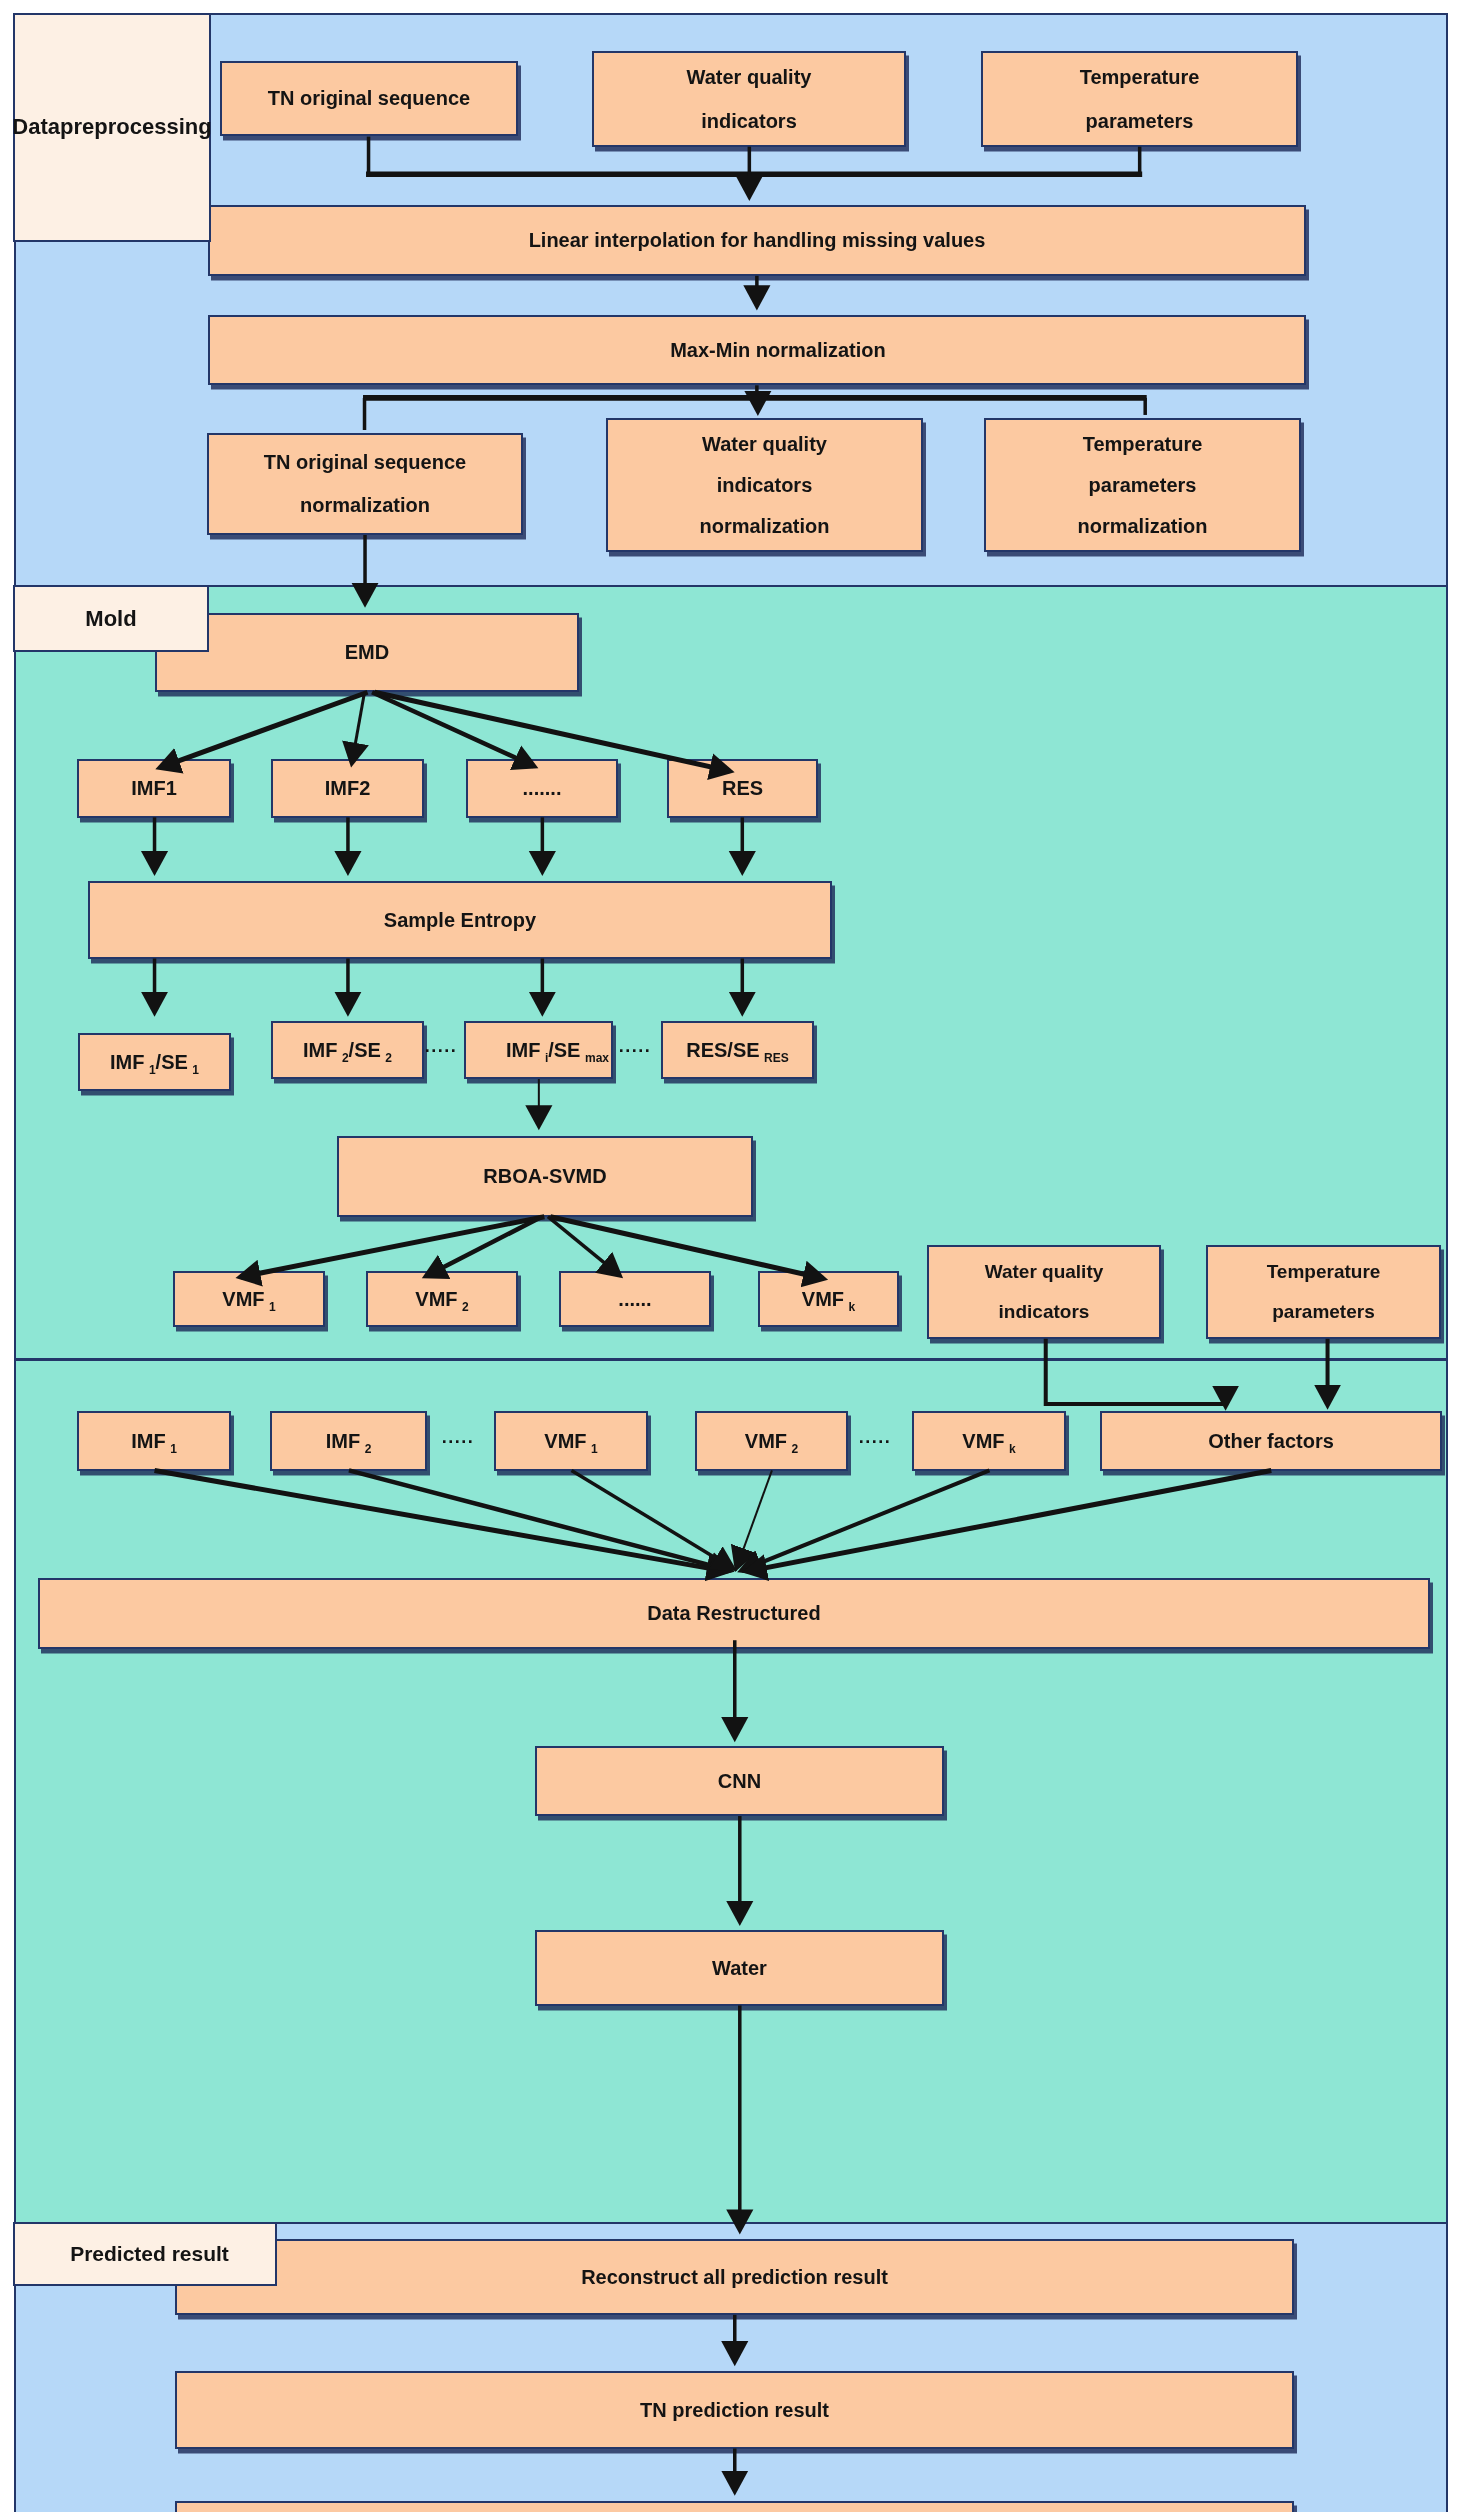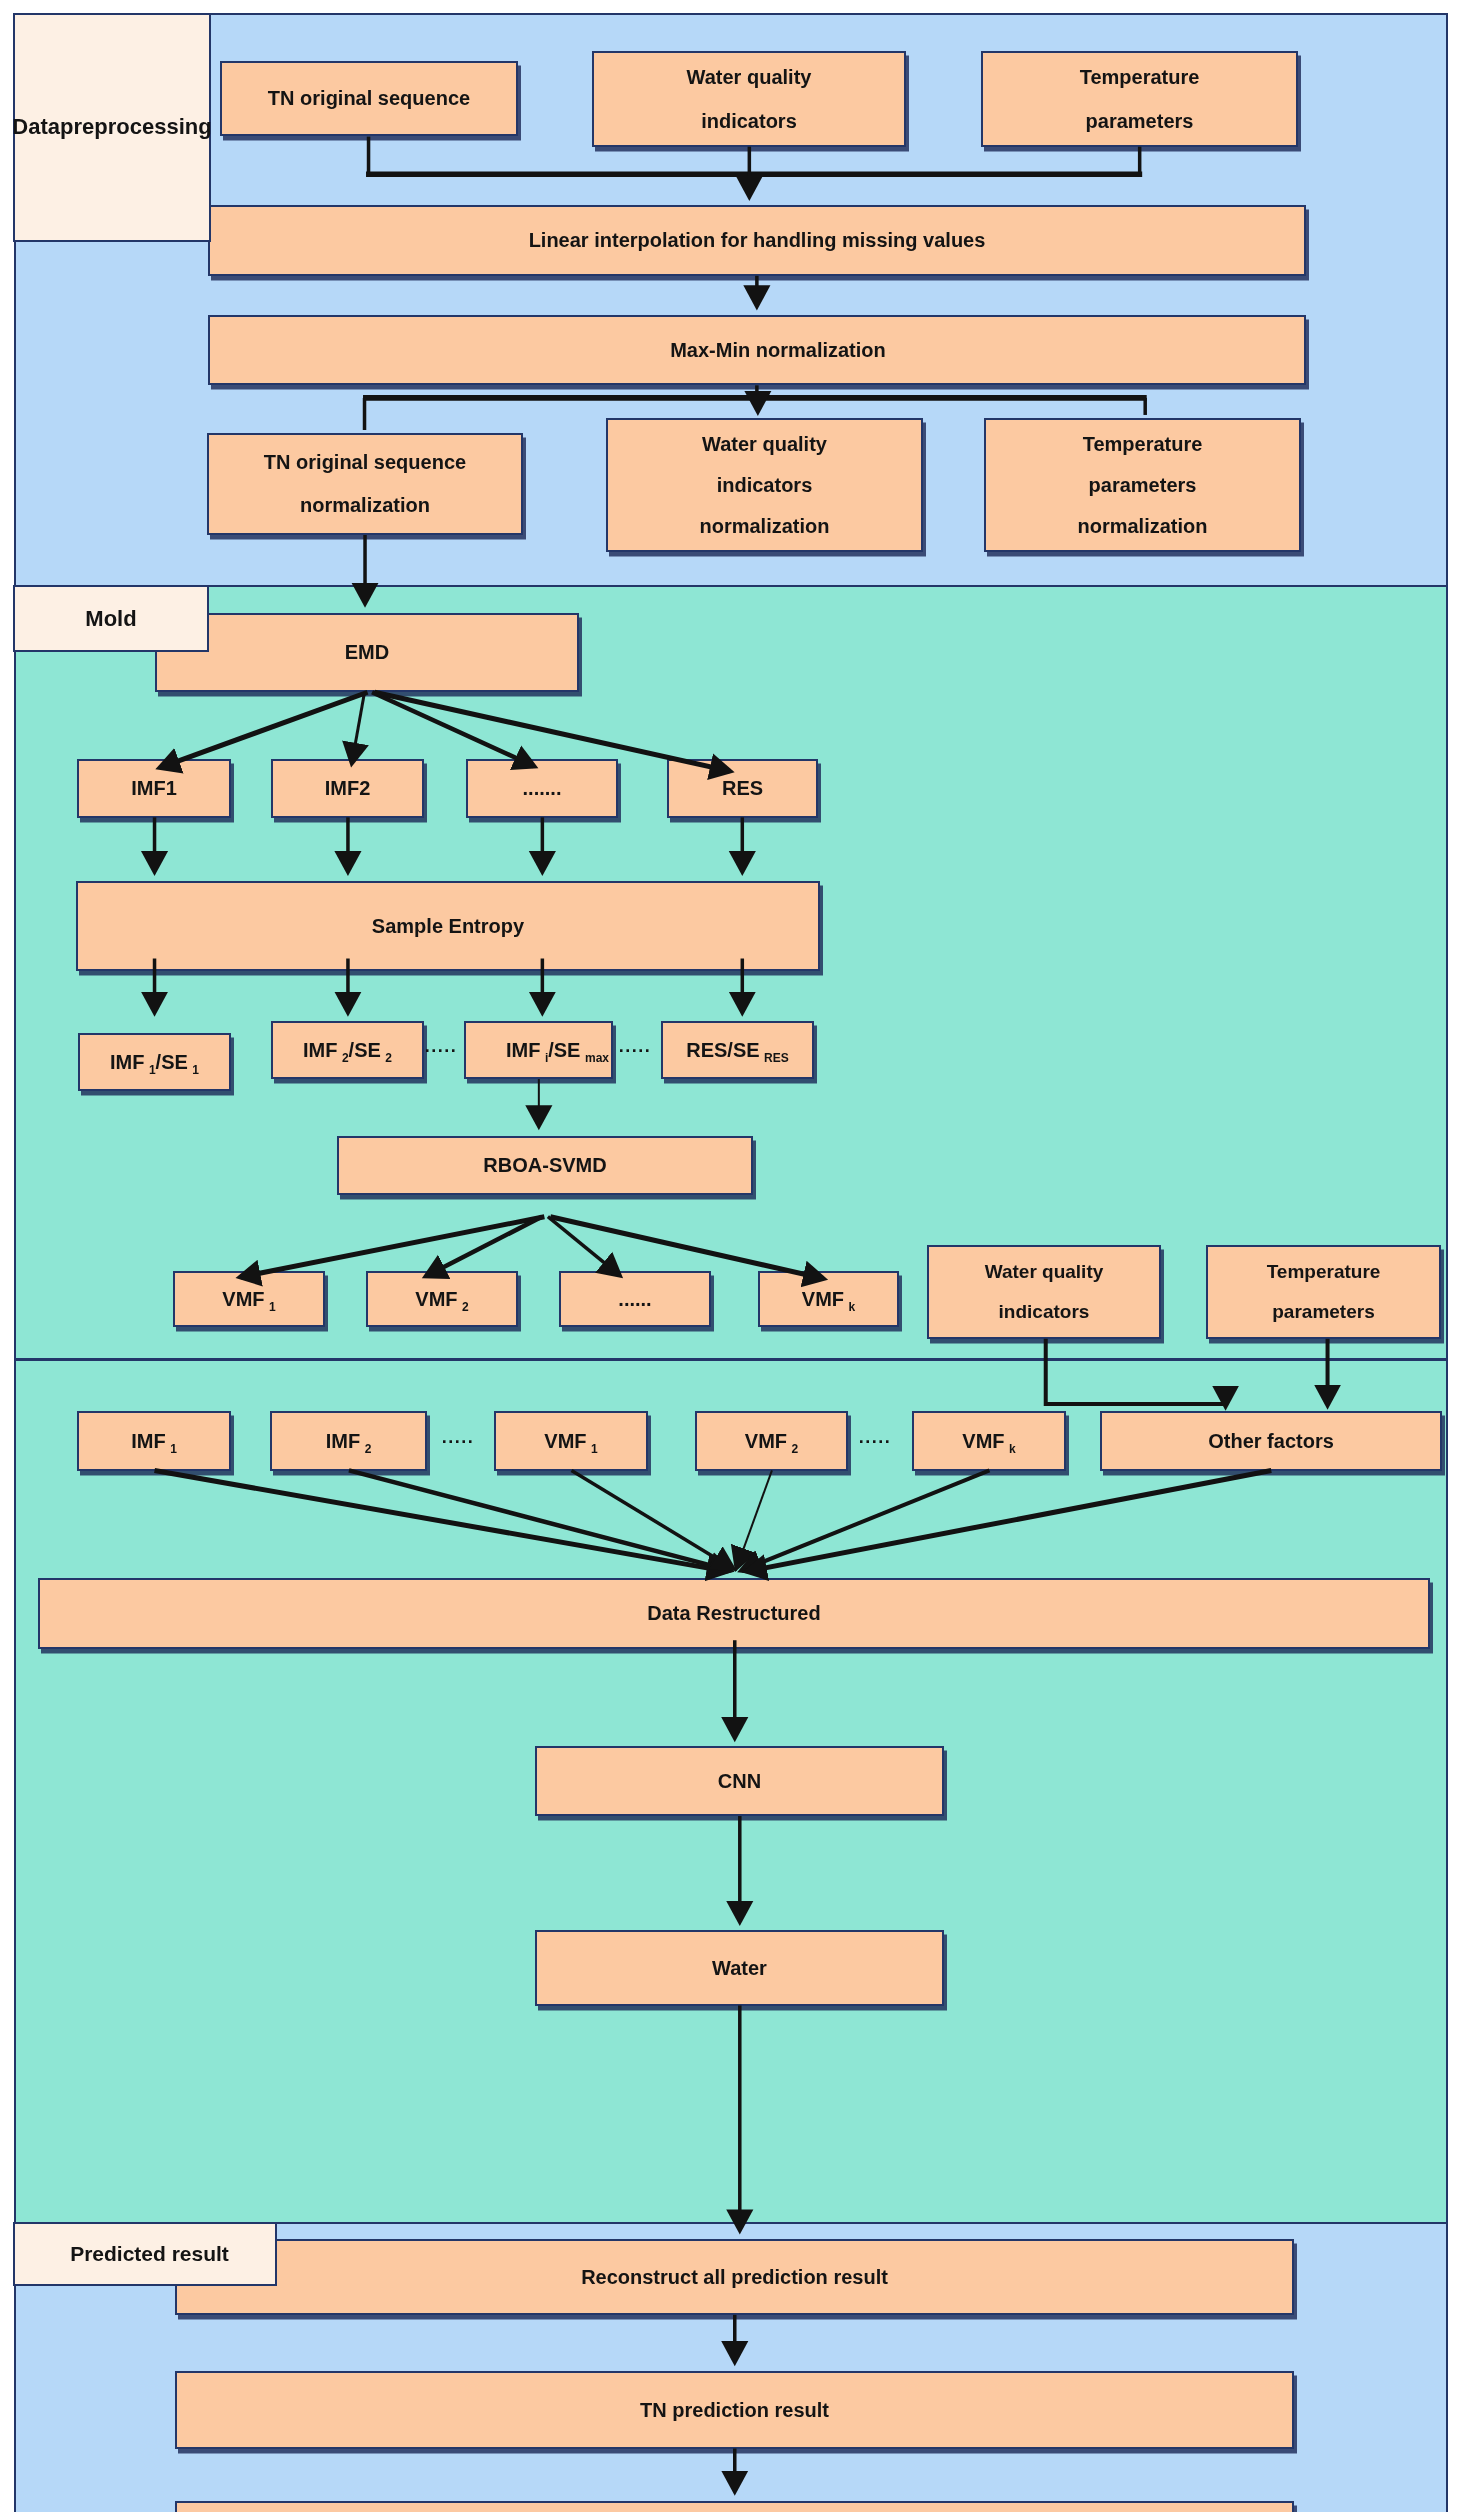--- a/index.html
+++ b/index.html
@@ -95,40 +95,40 @@
   <div class="pbox" style="left:271px;top:759px;width:153px;height:59px;">
     <span>IMF2</span>
   </div>
   <div class="pbox" style="left:466px;top:759px;width:152px;height:59px;">
     <span>.......</span>
   </div>
   <div class="pbox" style="left:667px;top:759px;width:151px;height:59px;">
     <span>RES</span>
   </div>
 
-  <div class="pbox" style="left:76px;top:881px;width:744px;height:90px;">
+  <div class="pbox" style="left:88px;top:881px;width:744px;height:78px;">
     <span>Sample Entropy</span>
   </div>
 
   <div class="pbox" style="left:78px;top:1021px;width:153px;height:58px;margin-top:12px;">
     <span class="sb"><span>IMF</span><sub>1</sub><span>/SE</span><sub>1</sub></span>
   </div>
   <div class="pbox" style="left:271px;top:1021px;width:153px;height:58px;">
     <span class="sb"><span>IMF</span><sub>2</sub><span>/SE</span><sub>2</sub></span>
   </div>
   <div class="dots" style="left:441px;top:1036px;">.....</div>
   <div class="pbox" style="left:464px;top:1021px;width:149px;height:58px;justify-content:flex-end;">
     <span class="sb"><span>IMF</span><sub>i</sub><span>/SE</span><sub>max</sub></span>
   </div>
   <div class="dots" style="left:635px;top:1036px;">.....</div>
   <div class="pbox" style="left:661px;top:1021px;width:153px;height:58px;">
     <span class="sb"><span>RES/SE</span><sub>RES</sub></span>
   </div>
 
-  <div class="pbox" style="left:337px;top:1136px;width:416px;height:59px;text-align:right;">
+  <div class="pbox" style="left:337px;top:1136px;width:416px;height:81px;text-align:right;">
     <span>RBOA-SVMD</span>
   </div>
 
   <div class="pbox" style="left:173px;top:1271px;width:152px;height:56px;">
     <span class="sb"><span>VMF</span><sub>1</sub></span>
   </div>
   <div class="pbox" style="left:366px;top:1271px;width:152px;height:56px;">
     <span class="sb"><span>VMF</span><sub>2</sub></span>
   </div>
   <div class="pbox" style="left:559px;top:1271px;width:152px;height:56px;">

